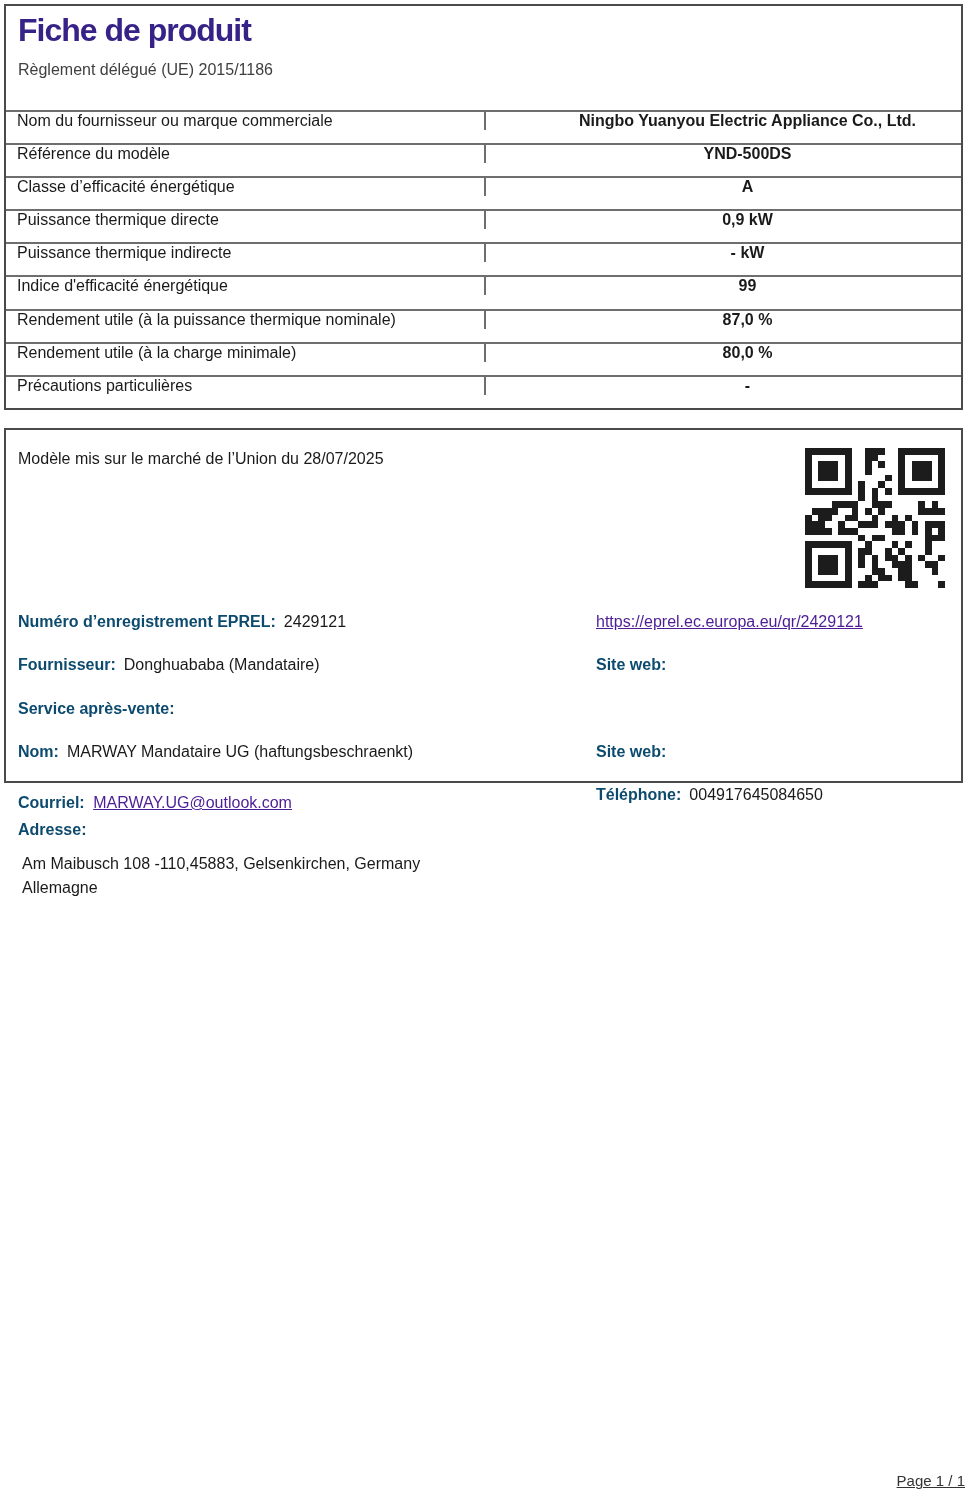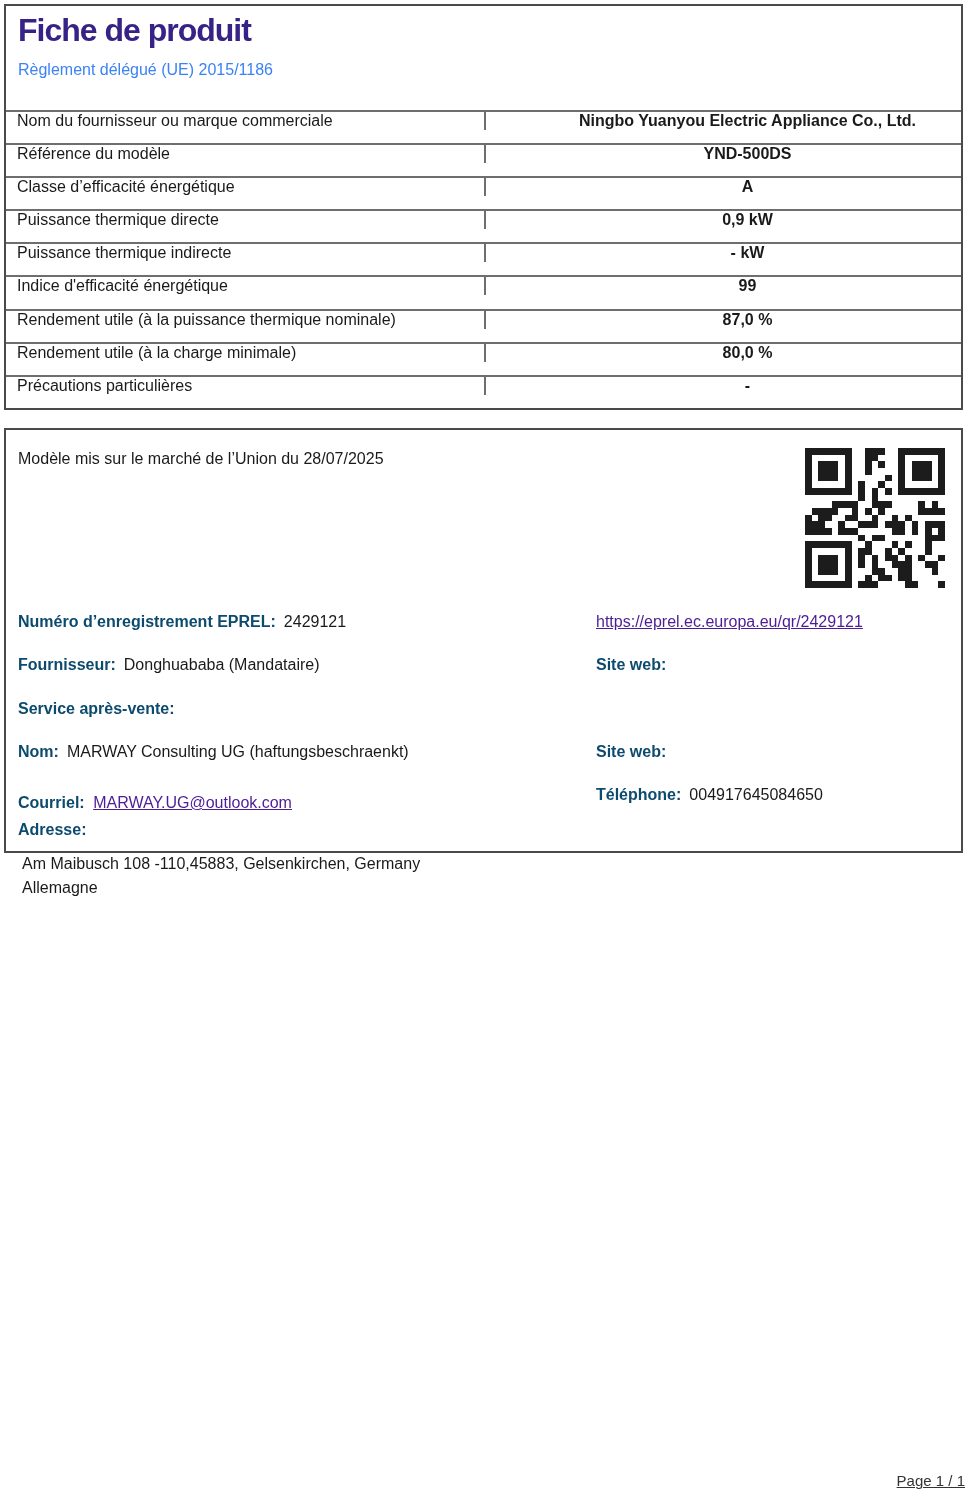--- a/index.html
+++ b/index.html
@@ -15,38 +15,38 @@
   .box1{
     position:absolute;left:4px;top:4px;width:959px;
     border:2px solid #4a4a4a;background:#fff;
     box-sizing:border-box;
   }
   .hdr{height:104px;box-sizing:border-box;padding:8px 0 0 12px;}
   .doc-title{
     font-size:32px;font-weight:700;color:#372387;
     line-height:1.05;letter-spacing:-1px;margin:0;
   }
-  .doc-subtitle{font-size:16px;color:#3b82f6;margin-top:13px;}
+  .doc-subtitle{font-size:16px;color:#404040;margin-top:13px;}
   .spec-table{width:100%;}
   .prow{
     display:flex;align-items:flex-start;height:33.1px;
     border-top:2px solid #6e6e6e;box-sizing:border-box;
   }
   .pcell-l{
     width:480px;box-sizing:border-box;border-right:2px solid #6e6e6e;
     display:flex;align-items:center;padding-left:11px;
     font-size:16px;color:#1a1a1a;
   }
   .pcell-r{
     flex:1;display:flex;align-items:center;justify-content:center;
     font-size:16px;font-weight:700;color:#1a1a1a;padding-left:48px;
   }
   
   .box2{
-    position:absolute;left:4px;top:428px;width:959px;height:425px;
+    position:absolute;left:4px;top:428px;width:959px;height:355px;
     border:2px solid #4a4a4a;background:#fff;box-sizing:border-box;
   }
   .b2item{position:absolute;font-size:16px;white-space:nowrap;}
   .lbl{font-weight:700;color:#0c4a6e;}
   .val{font-weight:400;color:#1a1a1a;margin-left:8px;}
   a.doclink{color:#4c1d95;font-weight:400;}
   .qr{position:absolute;top:18px;right:16px;width:140px;height:140px;}
   
   .footer{
     position:absolute;top:1472px;right:8px;
@@ -337,21 +337,21 @@
     </div>
     <div class="b2item" style="left:590px;top:226px;">
       <span class="lbl">Site web:</span>
     </div>
 
     <div class="b2item" style="left:12px;top:270px;">
       <span class="lbl">Service après-vente:</span>
     </div>
 
     <div class="b2item" style="left:12px;top:313px;">
-      <span class="lbl">Nom:</span><span class="val">MARWAY Consulting UG (haftungsbeschraenkt)</span>
+      <span class="lbl">Nom:</span><span class="val">MARWAY Mandataire UG (haftungsbeschraenkt)</span>
     </div>
     <div class="b2item" style="left:590px;top:313px;">
       <span class="lbl">Site web:</span>
     </div>
 
     <div class="b2item" style="left:12px;top:364px;">
       <span class="lbl">Courriel:</span>
       <a class="doclink" href="#" style="margin-left:4px;">MARWAY.UG@outlook.com</a>
     </div>
     <div class="b2item" style="left:590px;top:356px;">

